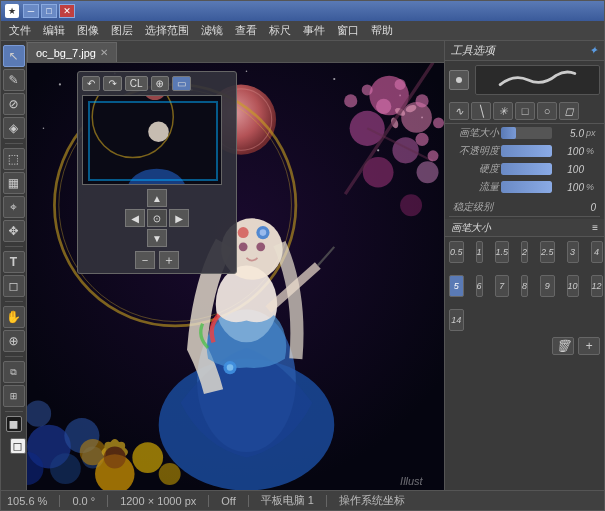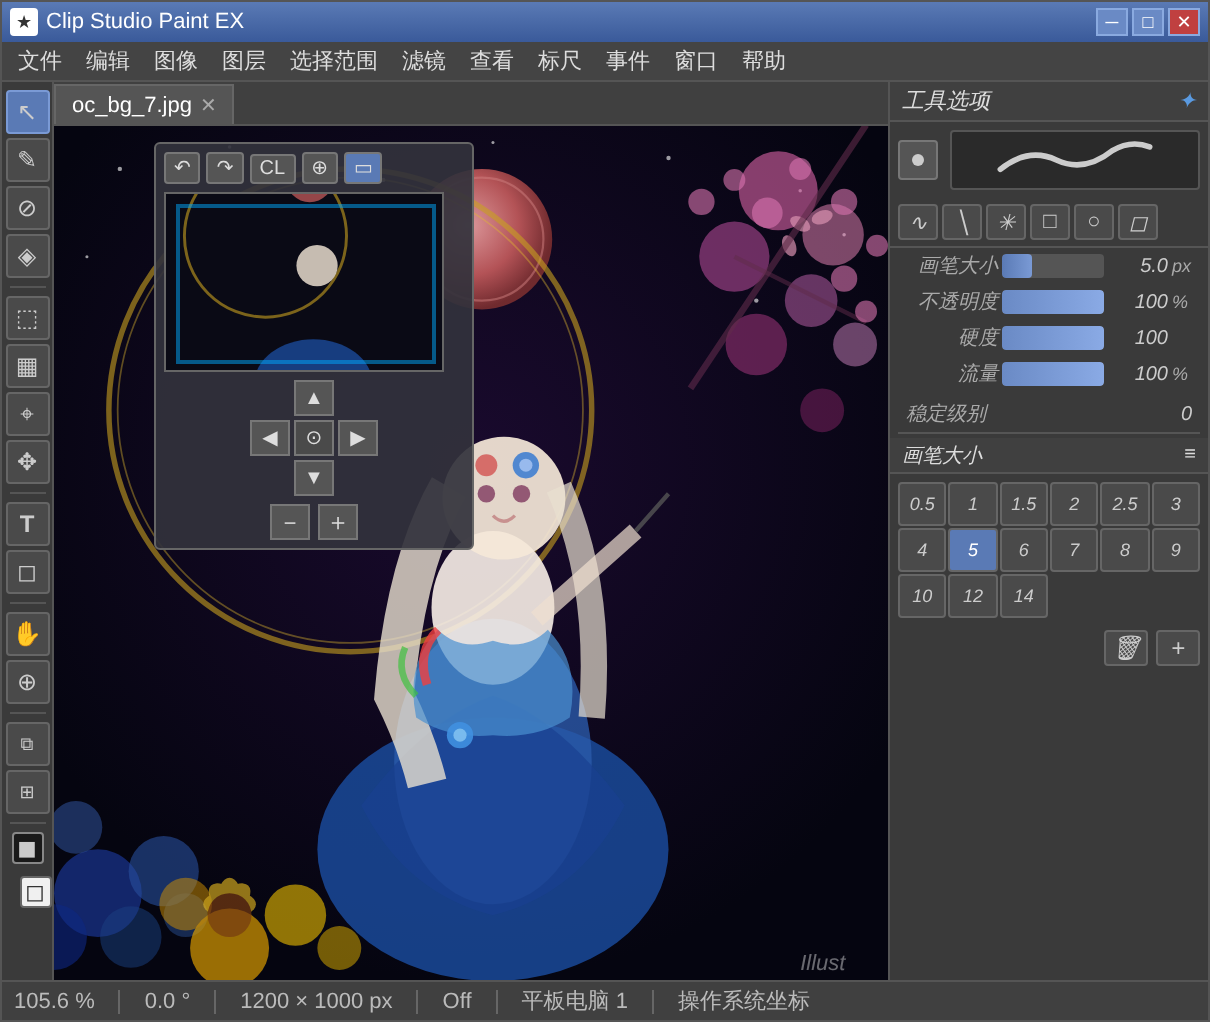--- a/index.html
+++ b/index.html
@@ -329,22 +329,22 @@
       height: 18px;
       background: #404040;
       border-bottom: 1px solid #555;
       display: flex; align-items: center; justify-content: space-between;
       padding: 0 6px;
       font-size: 10px; color: #ddd;
     }
     .brush-size-grid {
       padding: 4px;
       display: grid;
-      grid-template-columns: repeat(6, 1fr);
-      gap: 1px;
+      grid-template-columns: repeat(7, 1fr);
+      gap: 12px;
     }
     .bsg-item {
       height: 22px;
       background: #4a4a4a;
       border: 1px solid #666;
       border-radius: 2px;
       display: flex; align-items: center; justify-content: center;
       font-size: 9px; color: #ccc;
       cursor: pointer;
     }
@@ -373,21 +373,20 @@
   </style>
 </head>
 <body>
 
 <div class="window">
 
   <div class="title-bar">
     <div class="title-bar-icon">
       <span>★</span>
     </div>
-    <span class="title-bar-text">Clip Studio Paint EX</span>
     <div class="title-bar-buttons">
       <div class="title-btn">─</div>
       <div class="title-btn">□</div>
       <div class="title-btn close">✕</div>
     </div>
   </div>
 
   <div class="menu-bar">
   <div class="menu-item">文件</div>
       <div class="menu-item">编辑</div>

